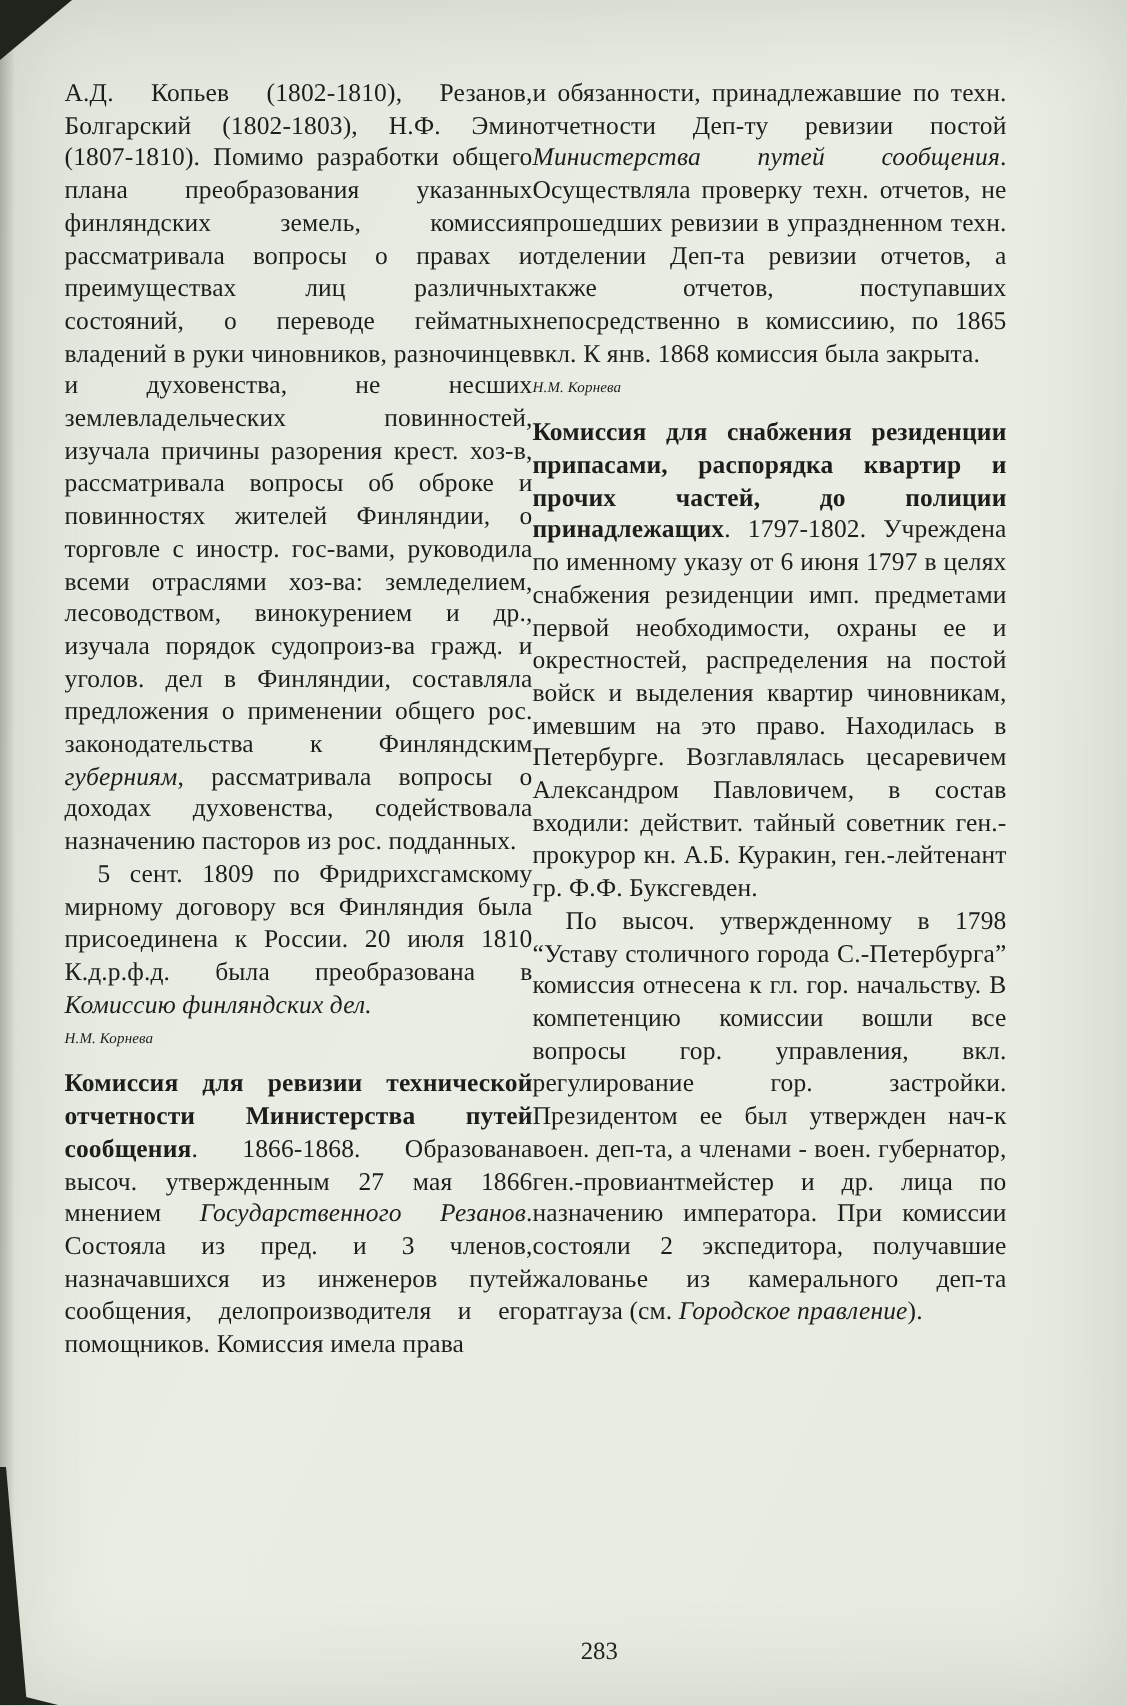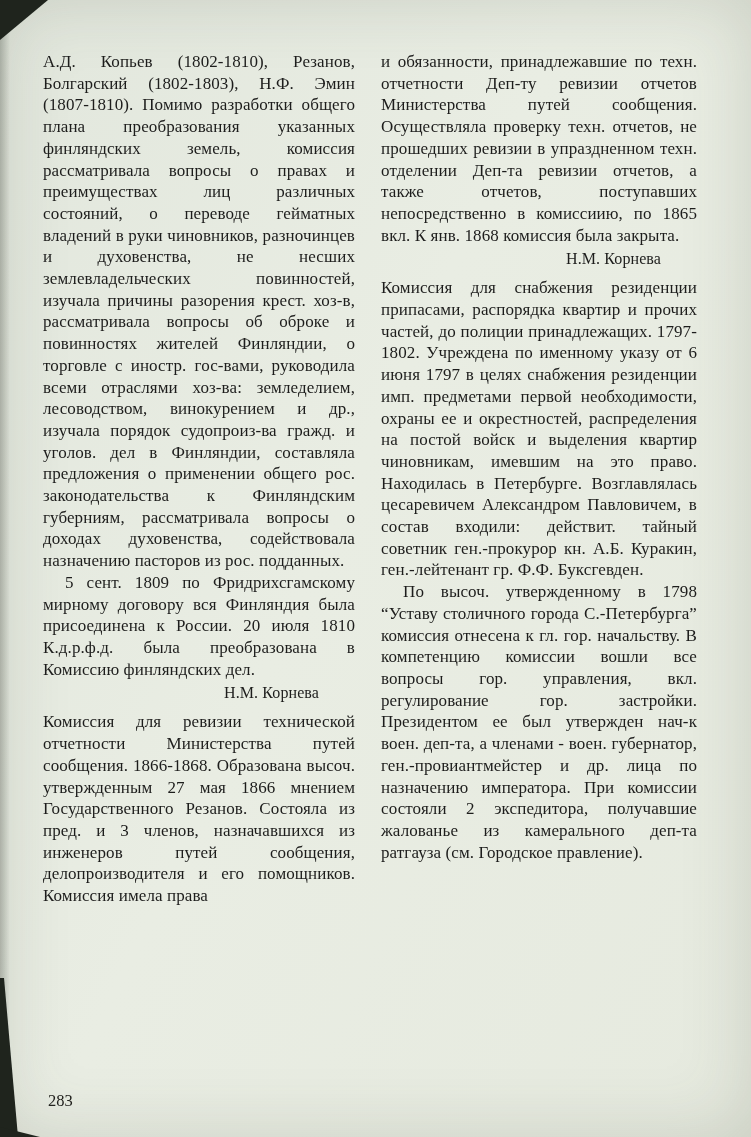--- a/index.html
+++ b/index.html
@@ -29,52 +29,54 @@
   .artifact.bl {
     left: 0; top: 978px; width: 18px; height: 159px;
     clip-path: polygon(0 0, 4px 0, 100% 100%, 0 100%);
   }
   .artifact.bl2 {
     left: 0; bottom: 0; width: 40px; height: 10px;
     clip-path: polygon(0 0, 100% 100%, 0 100%);
   }
   .columns {
     position: absolute; left: 43px; top: 51px;
-    display: flex; gap: 26px;
+    display: flex; 
   }
   .col {
     width: 312px;
     text-align: justify;
     font-size: 17px;
     line-height: 21.7px;
     letter-spacing: 0.1px;
   }
   .col.right { width: 316px; }
   .col p { margin: 0; text-indent: 22px; }
   .col p.cont { text-indent: 0; }
   .col p.entry { text-indent: 0; margin-top: 9px; }
-  .b { font-weight: normal; }
-  .i { }
+  .b { font-weight: bold; }
+  .i { font-style: italic; }
   .src {
     font-size: 14.4px;
     line-height: 18.6px;
     margin-top: 4px !important;
     text-indent: 26px !important;
   }
   .author {
-    font-size: 16px;
+    font-size: 10px;
     line-height: 19px;
-    text-align: right;
+    font-style: italic;
+    text-align: left;
     text-indent: 0 !important;
     padding-right: 36px;
     margin-top: 3px !important;
     margin-bottom: 5px !important;
   }
   .pageno {
     position: absolute; left: 0; bottom: 26px; width: 751px;
+    text-align: center;
     font-size: 16.5px;
     color: #22221f;
     padding-left: 48px;
   }
 </style>
 </head>
 <body>
 
 <div class="page">
   <div class="edge-shade"></div>
@@ -89,21 +91,21 @@
 
       <p><span>5 сент. 1809 по Фридрихсгамскому мирному договору вся Финляндия была присоединена к России. 20 июля 1810 К.д.р.ф.д. была преобразована в </span><span class="i">Комиссию финляндских дел.</span></p>
 
 
       <p class="author">Н.М. Корнева</p>
 
       <p class="entry"><span class="b">Комиссия для ревизии технической отчетности Министерства путей сообщения</span><span>. 1866-1868. Образована высоч. утвержденным 27 мая 1866 мнением </span><span class="i">Государственного Резанов</span><span>. Состояла из пред. и 3 членов, назначавшихся из инженеров путей сообщения, делопроизводителя и его помощников. Комиссия имела права</span></p>
     </div>
 
     <div class="col right">
-      <p class="cont"><span>и обязанности, принадлежавшие по техн. отчетности Деп-ту ревизии отчетов </span><span class="i">Министерства путей сообщения</span><span>. Осуществляла проверку техн. отчетов, не прошедших ревизии в упраздненном техн. отделении Деп-та ревизии отчетов, а также отчетов, поступавших непосредственно в комиссиию, по 1865 вкл. К янв. 1868 комиссия была закрыта.</span></p>
+      <p class="cont"><span>и обязанности, принадлежавшие по техн. отчетности Деп-ту ревизии постой </span><span class="i">Министерства путей сообщения</span><span>. Осуществляла проверку техн. отчетов, не прошедших ревизии в упраздненном техн. отделении Деп-та ревизии отчетов, а также отчетов, поступавших непосредственно в комиссиию, по 1865 вкл. К янв. 1868 комиссия была закрыта.</span></p>
 
 
       <p class="author">Н.М. Корнева</p>
 
       <p class="entry"><span class="b">Комиссия для снабжения резиденции припасами, распорядка квартир и прочих частей, до полиции принадлежащих</span><span>. 1797-1802. Учреждена по именному указу от 6 июня 1797 в целях снабжения резиденции имп. предметами первой необходимости, охраны ее и окрестностей, распределения на постой войск и выделения квартир чиновникам, имевшим на это право. Находилась в Петербурге. Возглавлялась цесаревичем Александром Павловичем, в состав входили: действит. тайный советник ген.-прокурор кн. А.Б. Куракин, ген.-лейтенант гр. Ф.Ф. Буксгевден.</span></p>
 
       <p><span>По высоч. утвержденному в 1798 “Уставу столичного города С.-Петербурга” комиссия отнесена к гл. гор. начальству. В компетенцию комиссии вошли все вопросы гор. управления, вкл. регулирование гор. застройки. Президентом ее был утвержден нач-к воен. деп-та, а членами - воен. губернатор, ген.-провиантмейстер и др. лица по назначению императора. При комиссии состояли 2 экспедитора, получавшие жалованье из камерального деп-та ратгауза (см. </span><span class="i">Городское правление</span><span>).</span></p>
     </div>
 
   </div>

